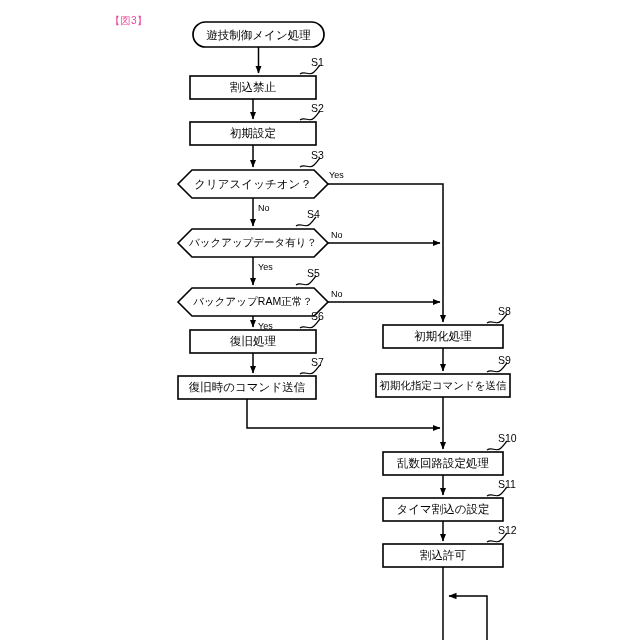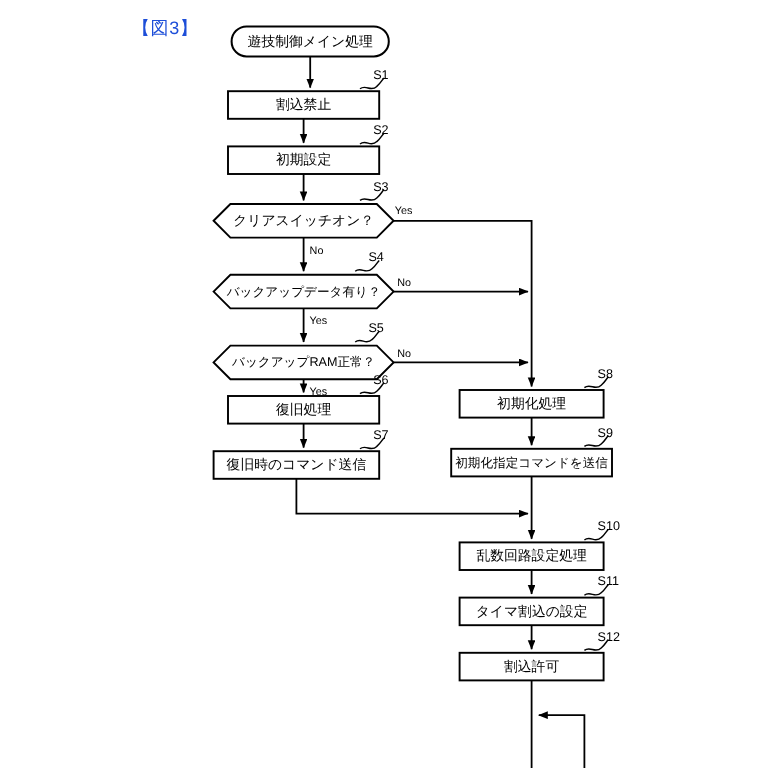--- a/index.html
+++ b/index.html
@@ -12,22 +12,22 @@
     width: 640px;
     height: 640px;
     background: #ffffff;
     font-family: "Liberation Sans", "DejaVu Sans", sans-serif;
     overflow: hidden;
   }
   #figure-title {
     position: absolute;
     left: 110px;
     top: 14px;
-    font-size: 15px;
-    color: #1d4ed8;
+    font-size: 10px;
+    color: #ec4899;
     letter-spacing: 0.5px;
     white-space: nowrap;
     text-align: right;
   }
   svg#flowchart {
     position: absolute;
     left: 0;
     top: 0;
   }
   .node-shape {

